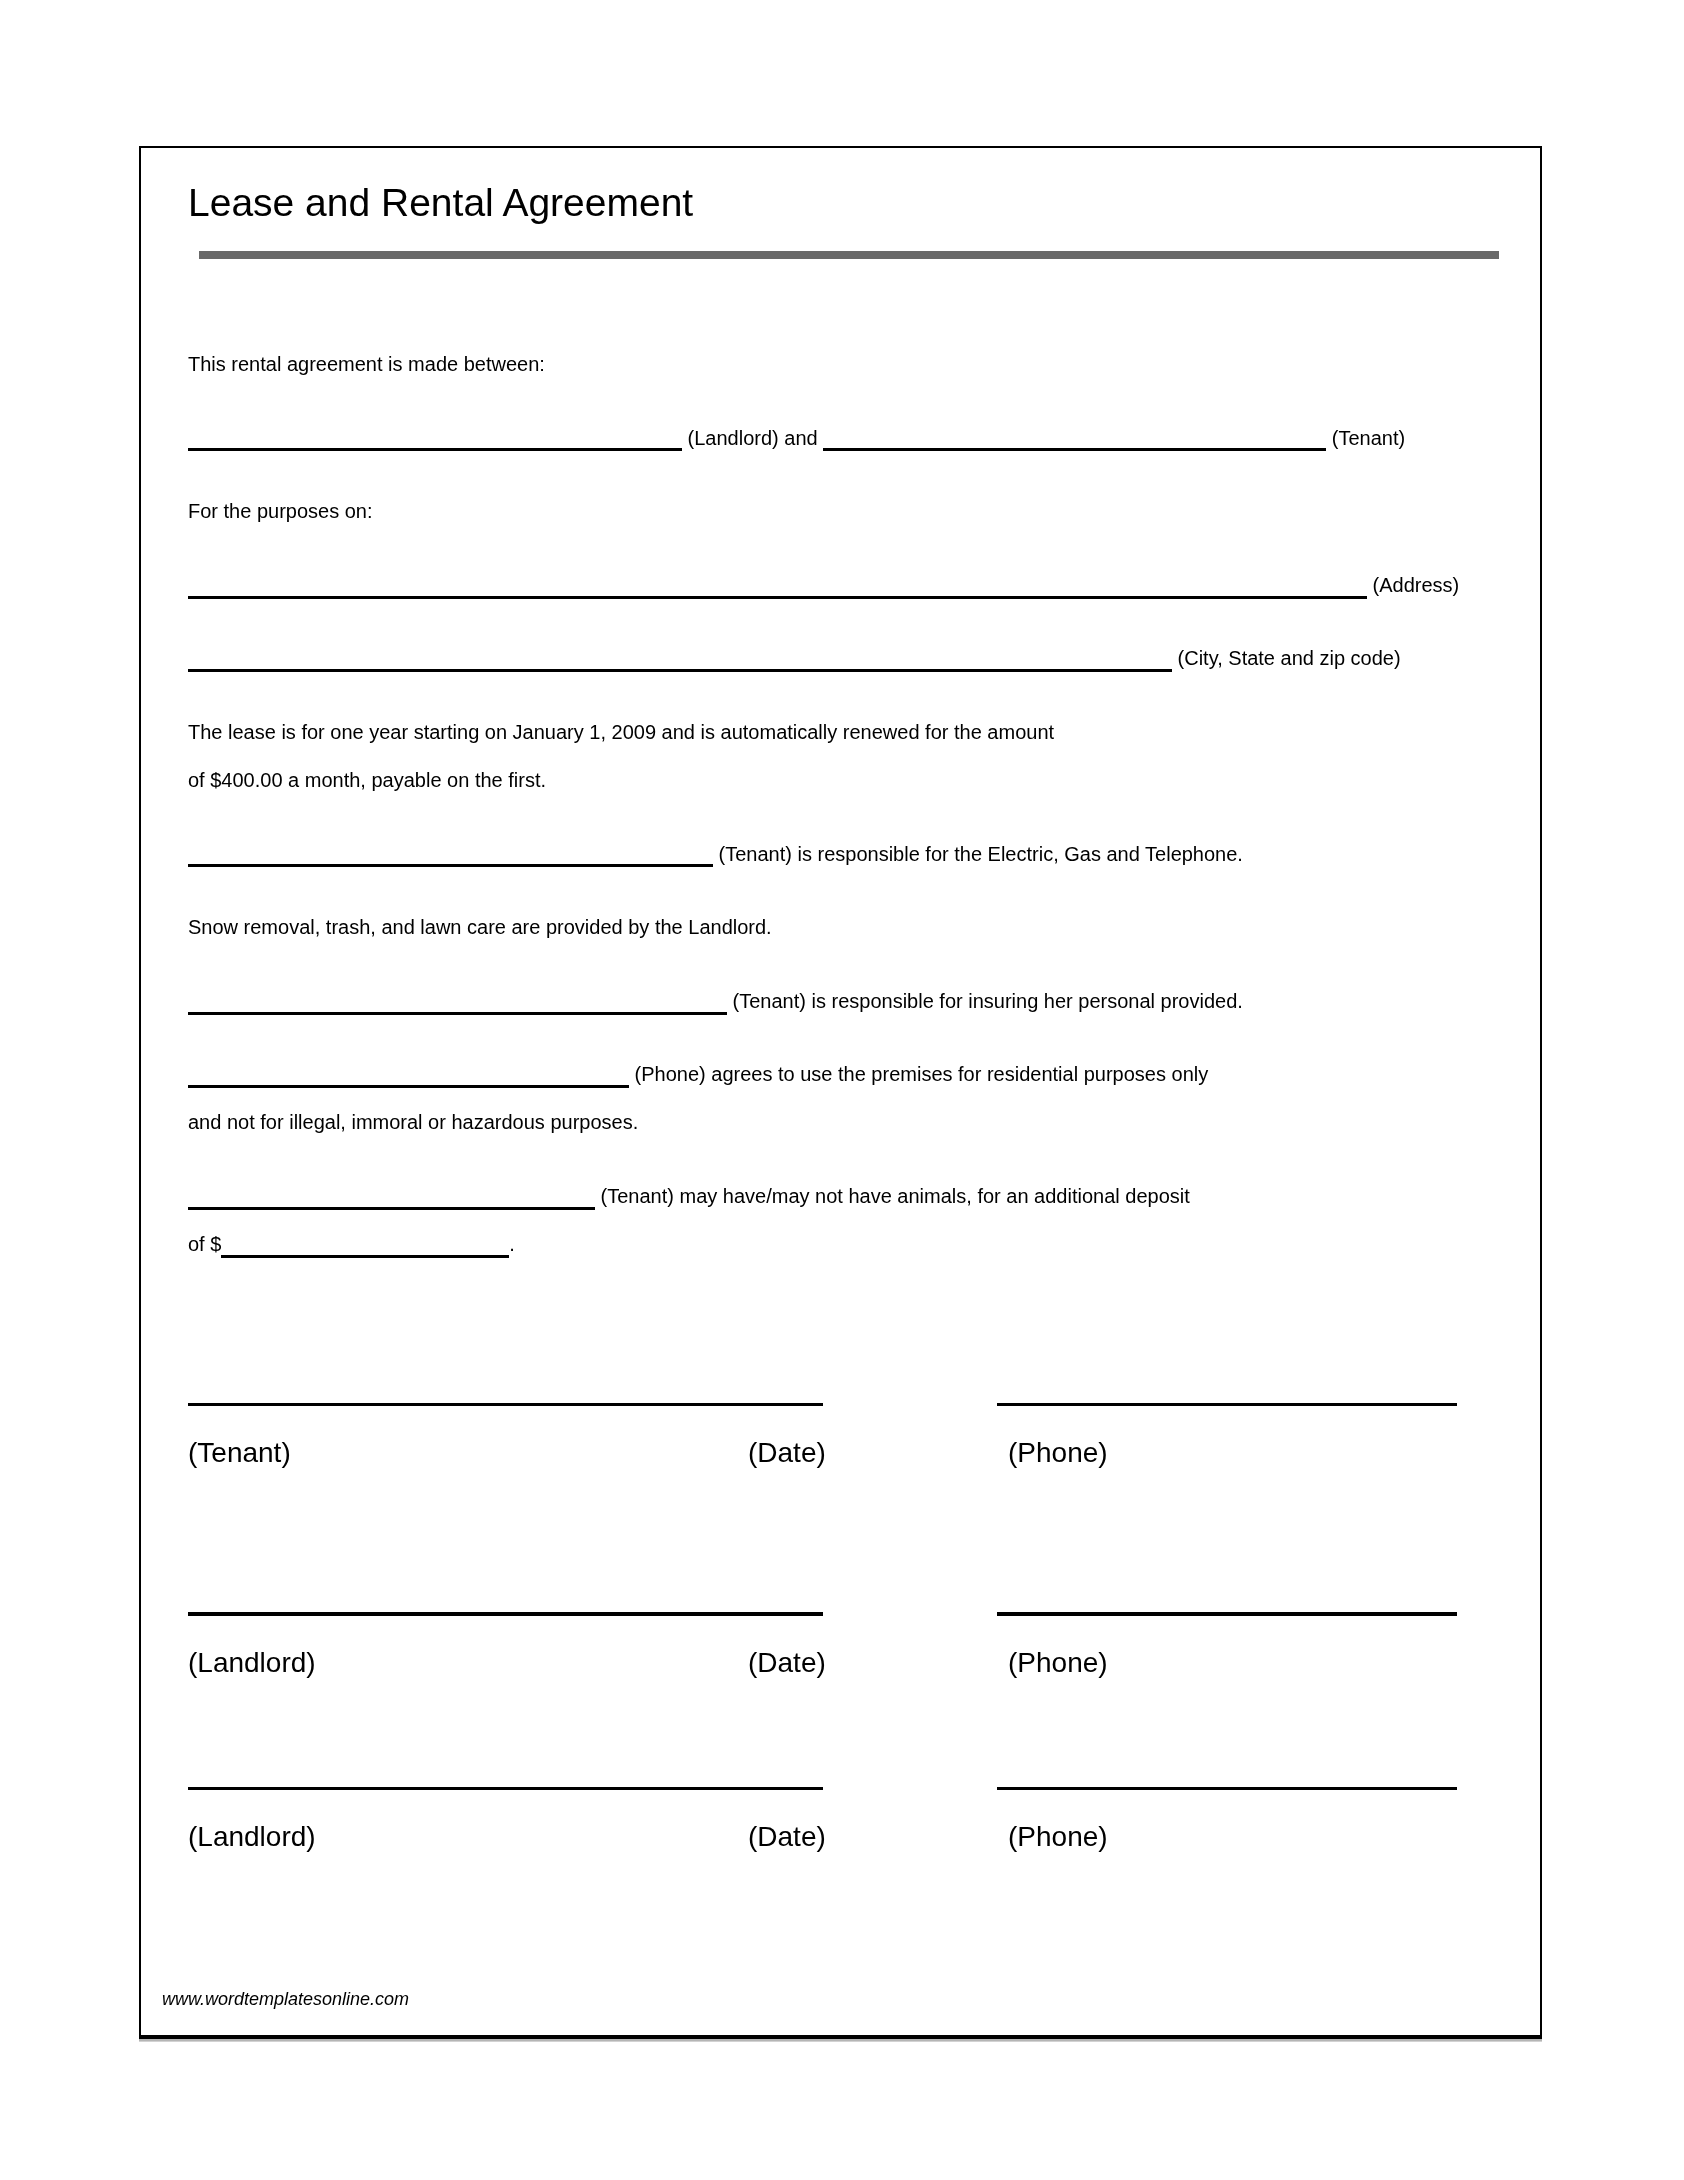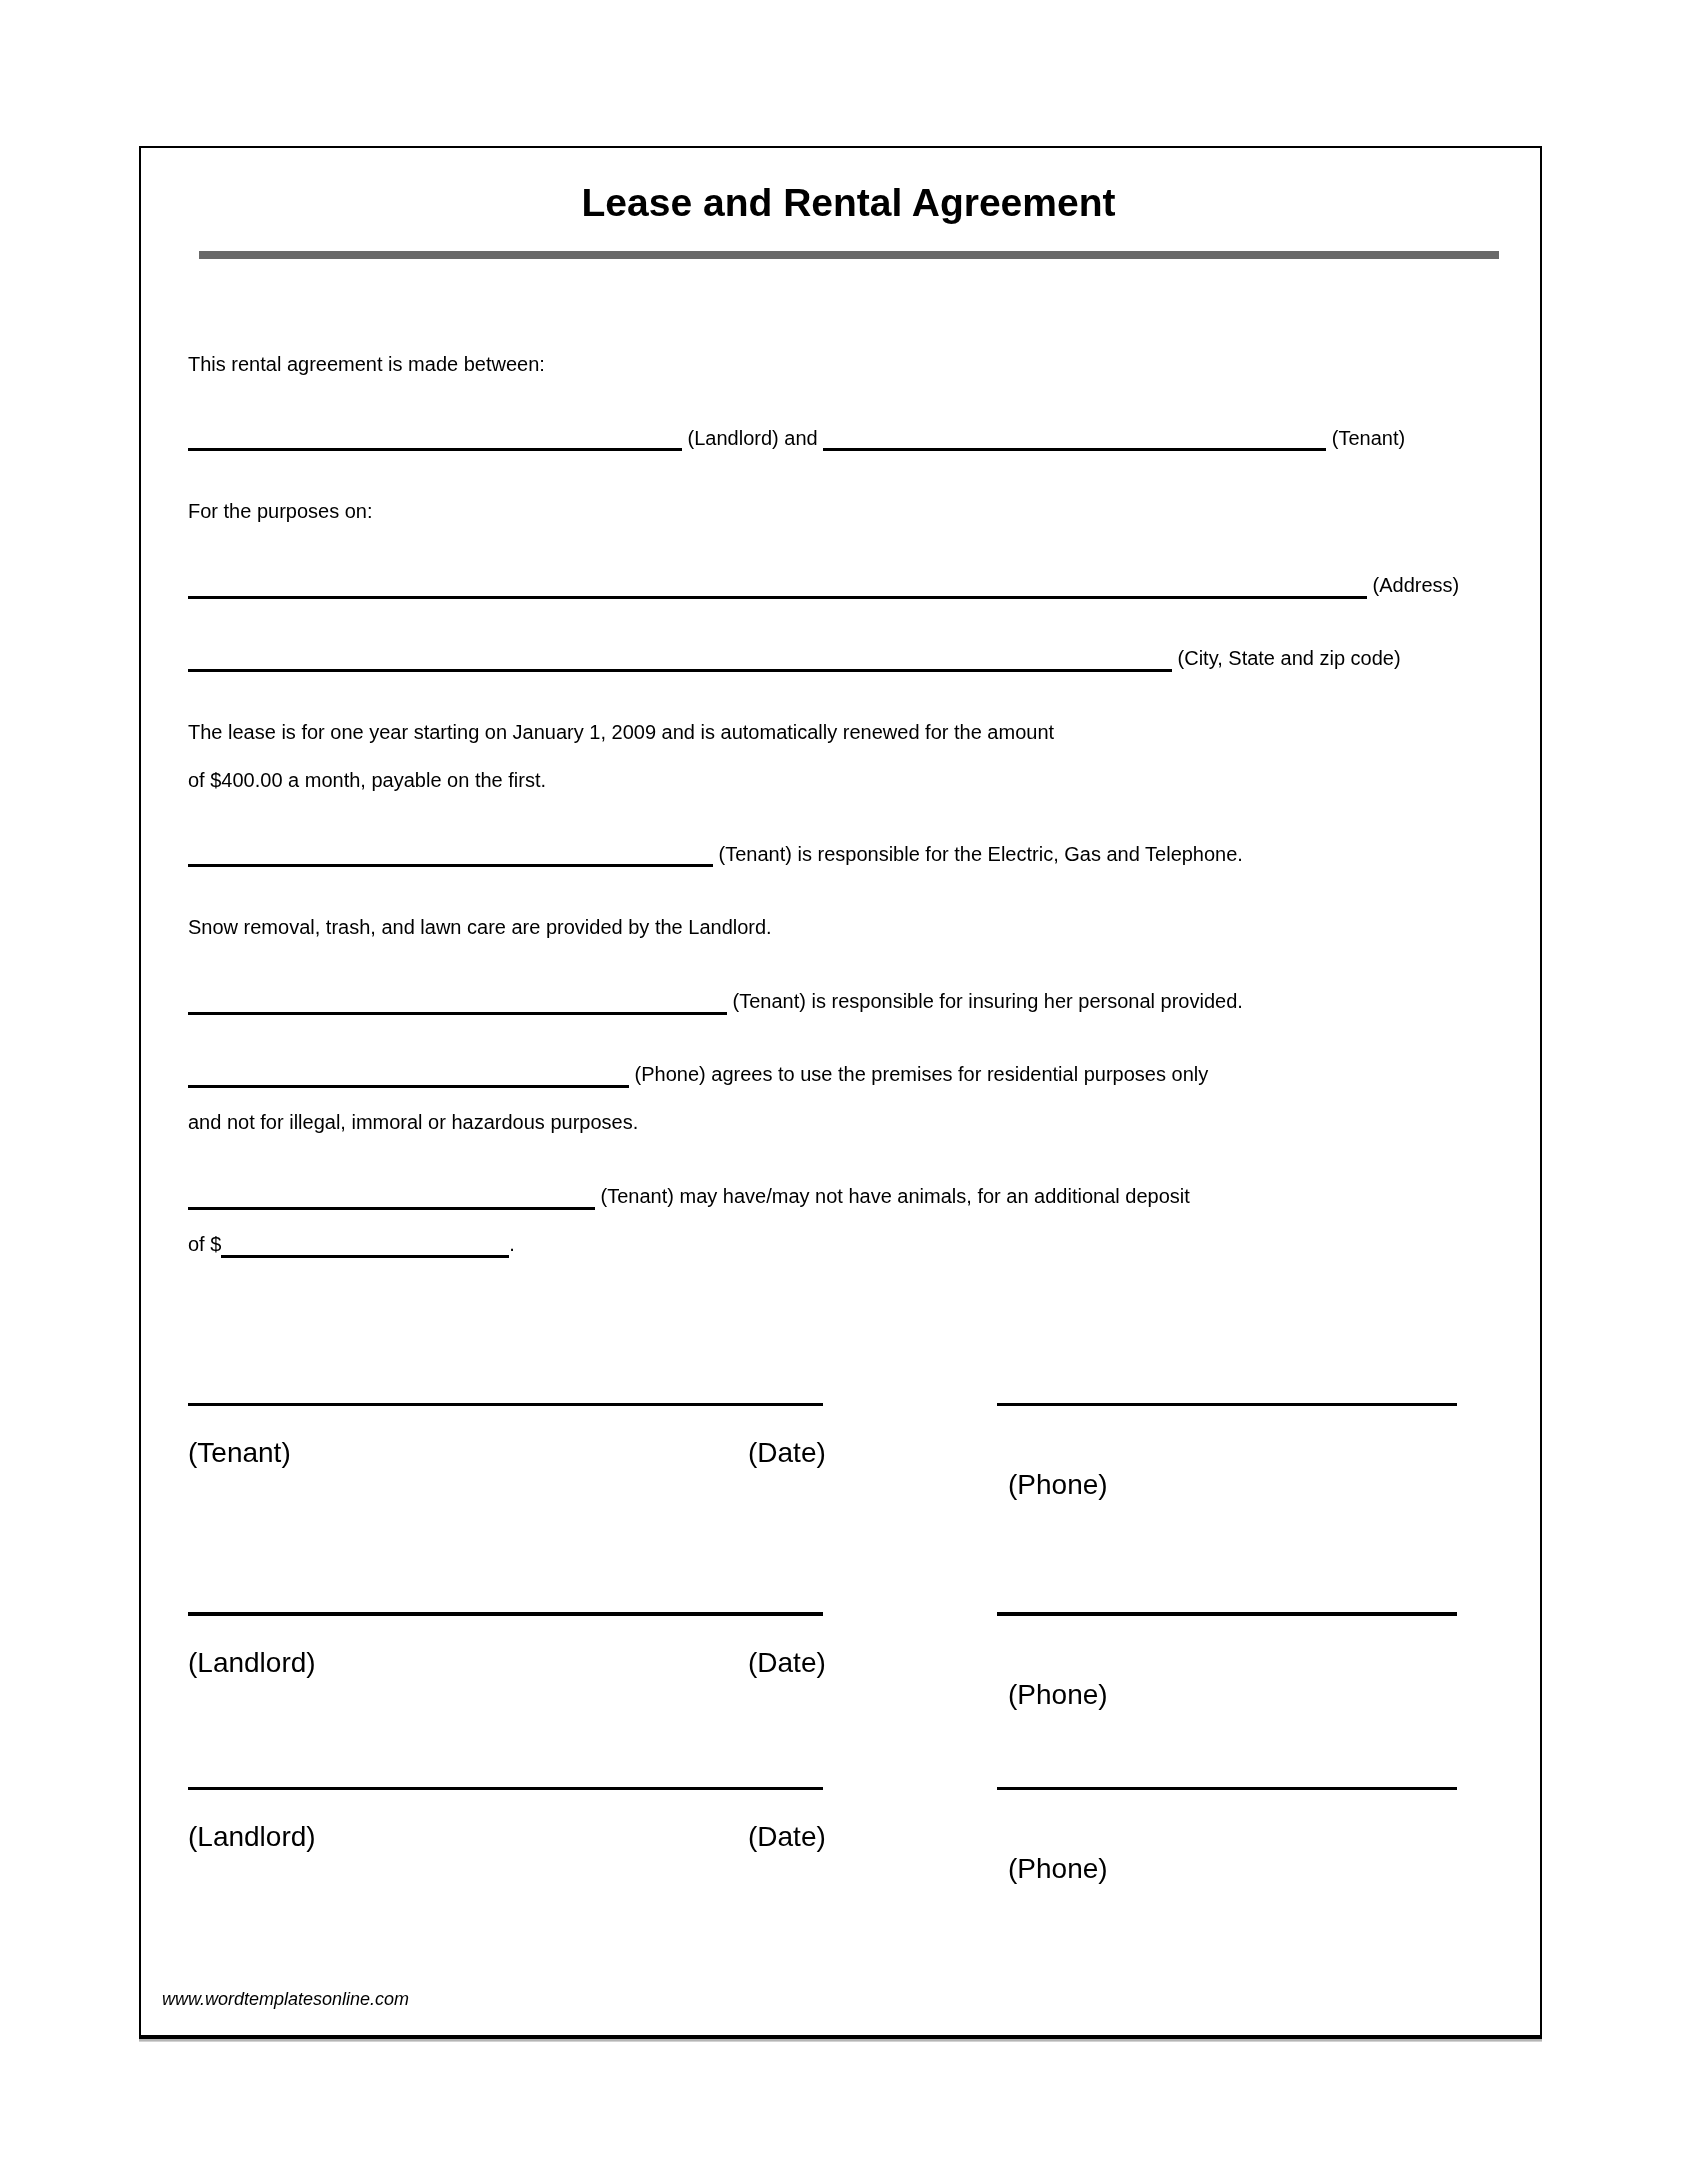--- a/index.html
+++ b/index.html
@@ -8,22 +8,22 @@
     font-family: "Liberation Sans", sans-serif; color: #000;
   }
   .frame {
     position: absolute; left: 139px; top: 146px;
     width: 1403px; height: 1893px; box-sizing: border-box;
     border: 2.6px solid #000; border-bottom-width: 4.3px;
     box-shadow: 0 2.6px 0 #b5b5b5;
     padding: 0 31px 0 47px; background: #fff;
   }
   .title {
-    margin: 32px 0 0 0; text-align: center;
-    font-size: 39px; font-weight: bold; line-height: 45px;
+    margin: 32px 0 0 0; 
+    font-size: 39px; font-weight: normal; line-height: 45px;
   }
   .title-rule {
     height: 8.5px; background: #696969;
     margin: 25.6px 10.2px 81px 11px;
   }
   .body-text { }
   .para {
     font-size: 20px; line-height: 48px; margin: 0 0 25.6px 0;
     white-space: normal;
   }
@@ -38,21 +38,21 @@
   .sig-block.mb-2 { margin-bottom: 100px; }
   .sig-lines { position: relative; height: 3.4px; }
   .sig-line { position: absolute; top: 0; height: 3.4px; background: #000; }
   .sig-line-left  { left: 0; width: 635px; }
   .sig-line-right { left: 809px; width: 460px; }
   .sig-labels { position: relative; height: 48px; margin-top: 23px;
                 font-size: 28px; line-height: 48px; }
   .sig-label { position: absolute; top: 0; }
   .pos-left  { left: 0; }
   .pos-mid   { left: 560px; }
-  .pos-right { left: 820px; margin-top: 32px; }
+  .pos-right { left: 820px; }
   .footer {
     position: absolute; left: 21px; bottom: 20.4px;
     font-size: 18px; font-style: italic; line-height: 31px;
   }
 </style>
 </head>
 <body>
 
 <div class="frame">
   <h1 class="title">Lease and Rental Agreement</h1>

